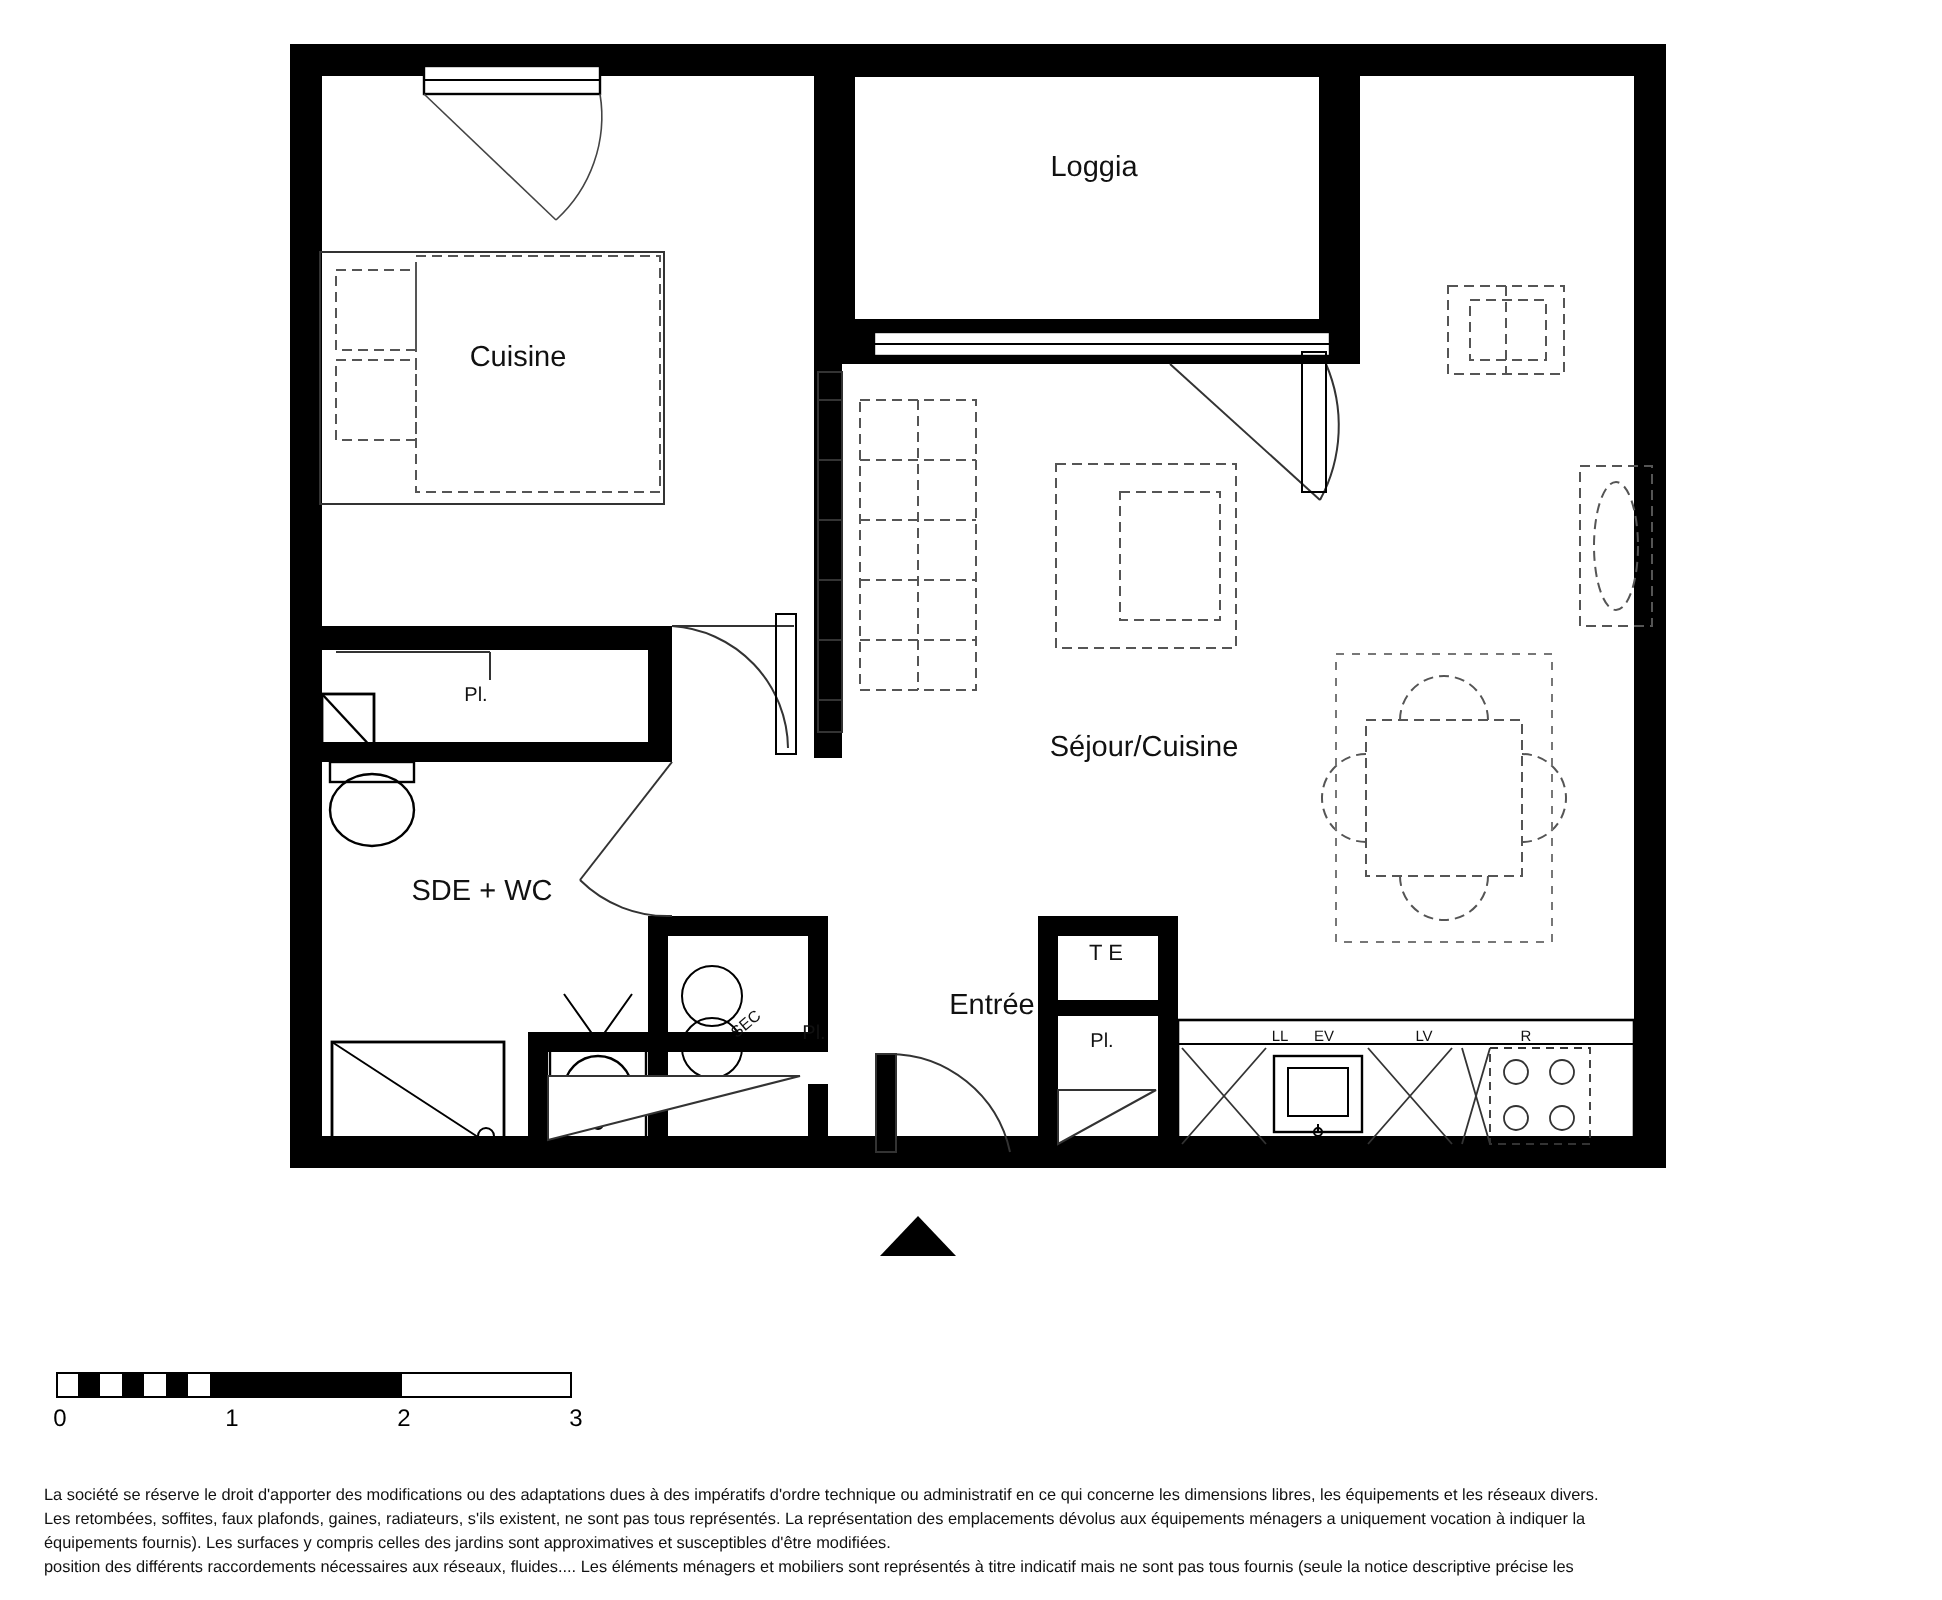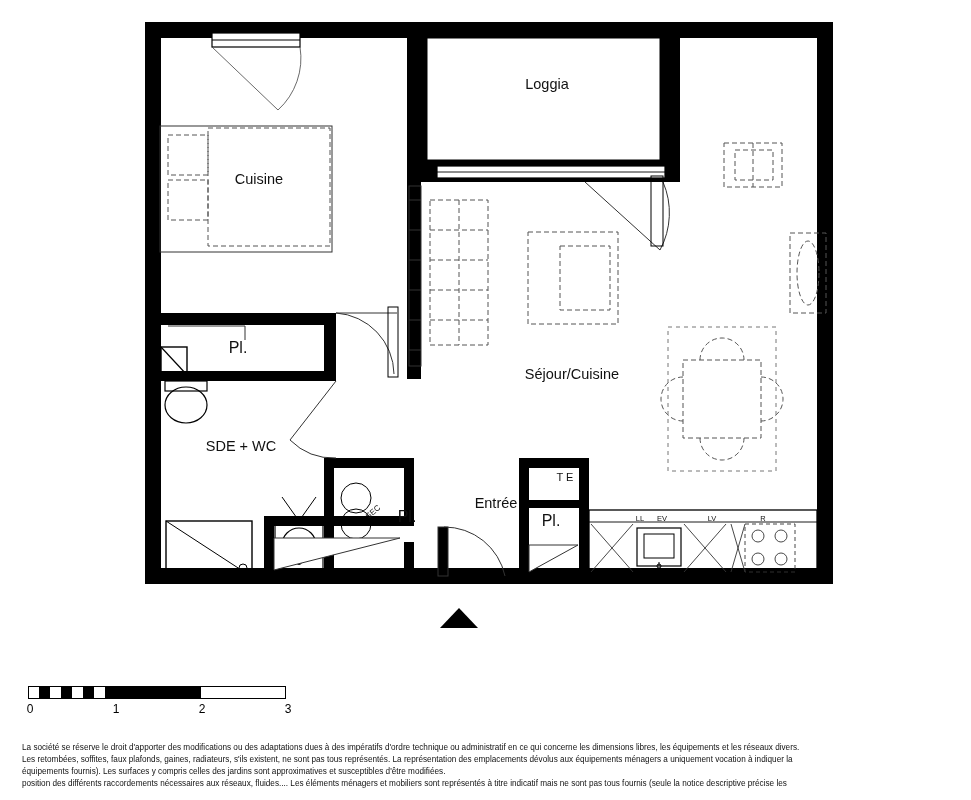--- a/index.html
+++ b/index.html
@@ -23,21 +23,21 @@
     height: 800px;
   }
   .room-label {
     position: absolute;
     font-family: "Liberation Sans", sans-serif;
     color: #111111;
     white-space: nowrap;
     transform: translate(-50%, -50%);
   }
   .rl-big { font-size: 14.5px; }
-  .rl-med { font-size: 16px; }
+  .rl-med { font-size: 10px; }
   .rl-small { font-size: 11px; }
   .rl-tiny { font-size: 8px; }
   .appliance-label {
     position: absolute;
     font-size: 7.5px;
     color: #111;
     transform: translate(-50%, -50%);
     white-space: nowrap;
   }
   
@@ -279,21 +279,21 @@
 </svg>
 
 <div class="room-label rl-big" style="left:547px; top:84px;text-align:right;">Loggia</div>
 <div class="room-label rl-big" style="left:259px; top:179px;">Cuisine</div>
 <div class="room-label rl-big" style="left:572px; top:374px;">Séjour/Cuisine</div>
 <div class="room-label rl-big" style="left:241px; top:446px;">SDE + WC</div>
 <div class="room-label rl-big" style="left:467px; top:503px;margin-left:29px;">Entrée</div>
 <div class="room-label rl-med" style="left:238px; top:348px;">Pl.</div>
 <div class="room-label rl-med" style="left:407px; top:517px;">Pl.</div>
 <div class="room-label rl-med" style="left:551px; top:521px;">Pl.</div>
-<div class="room-label rl-small" style="left:565px; top:477px;">T E</div>
+<div class="room-label rl-small" style="left:553px; top:477px;">T E</div>
 <div class="room-label rl-tiny" style="left:373px; top:512px; transform: translate(-50%,-50%) rotate(-40deg);">SEC</div>
 
 <div class="appliance-label" style="left:640px; top:518px;">LL</div>
 <div class="appliance-label" style="left:662px; top:518px;">EV</div>
 <div class="appliance-label" style="left:712px; top:518px;text-align:center;">LV</div>
 <div class="appliance-label" style="left:763px; top:518px;">R</div>
 
 <div id="scale-wrap">
   <div class="scale-bar">
     <div class="scale-seg" style="left:10px;  width:11px;"></div>

